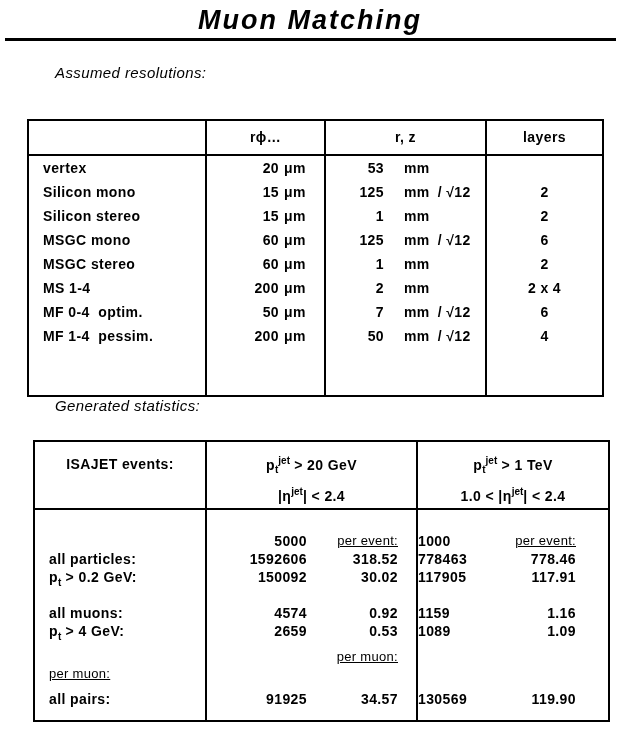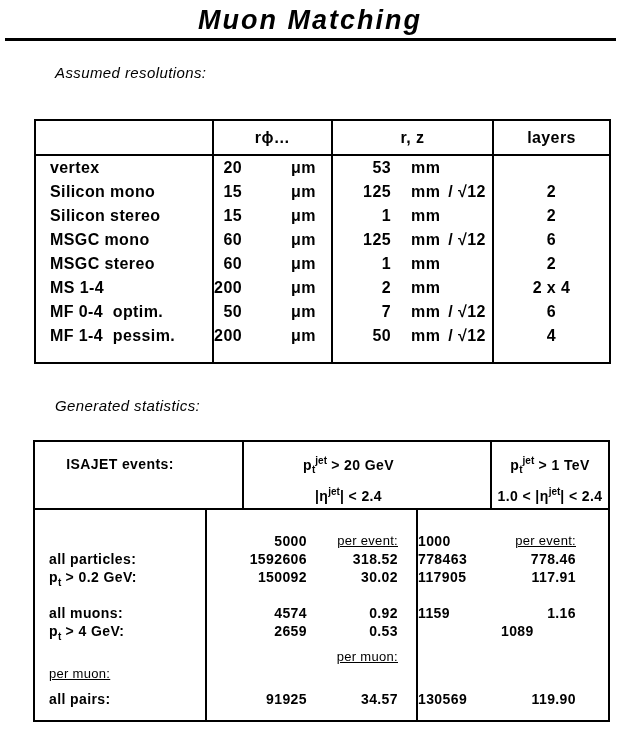--- a/index.html
+++ b/index.html
@@ -26,53 +26,53 @@
   .heading {
     position: absolute; left: 55px;
     font-size: 15px; font-weight: normal; font-style: italic;
     letter-spacing: 0.4px;
   }
   .heading-res   { top: 64px; }
   .heading-stats { top: 397px; }
 
   
   .t1 {
-    position: absolute; top: 119px; left: 34px;
-    width: 577px; height: 245px;
+    position: absolute; top: 119px; left: 27px;
+    width: 577px; height: 278px;
     border: 2px solid #000;
     display: flex; flex-direction: column;
-    font-size: 16px; font-weight: bold; letter-spacing: 0.4px;
+    font-size: 14px; font-weight: bold; letter-spacing: 0.4px;
   }
   .t1-grid { display: grid; grid-template-columns: 176px 119px 161px 1fr; flex: 0 0 auto; }
   .t1-head { height: 35px; line-height: 33px; border-bottom: 2px solid #000; }
   .t1-row  { height: 24px; line-height: 24px; }
   .t1-fill { flex: 1 1 auto; }
   .t1 .bl { border-left: 2px solid #000; }
   .t1 .hcell { text-align: center; }
   .t1 .name { padding-left: 14px; white-space: nowrap; }
-  .t1 .rphi { display: flex; padding-right: 10px; gap: 44px; }
+  .t1 .rphi { display: flex; padding-right: 10px; }
   .t1 .rphi .num  { flex: 1; text-align: right; }
   .t1 .rphi .unit { width: 30px; margin-left: 5px; text-align: left; }
   .t1 .rz { display: flex; align-items: flex-end; }
   .t1 .rz .num    { width: 58px; text-align: right; }
   .t1 .rz .unit   { margin-left: 20px; }
   .t1 .rz .suffix { margin-left: 8px; }
   .t1 .layers { text-align: center; }
 
   
   .t2 {
     position: absolute; top: 440px; left: 33px;
     width: 577px; height: 282px;
     border: 2px solid #000;
     display: flex; flex-direction: column;
     font-size: 14px; font-weight: bold; letter-spacing: 0.4px;
   }
   .t2-grid { display: grid; grid-template-columns: 170px 211px 1fr; flex: 0 0 auto; }
   .t2 .bl { border-left: 2px solid #000; }
-  .t2-hrow { height: 68px; border-bottom: 2px solid #000; gap: 37px; }
+  .t2-hrow { height: 68px; border-bottom: 2px solid #000; }
   .t2 .hc1 { text-align: center; padding-top: 11px; line-height: 22px; }
   .t2 .hc  { padding-top: 3px; }
   .t2 .hl  { height: 31px; line-height: 31px; text-align: center; white-space: nowrap; }
 
   .h18 { height: 18px; line-height: 18px; }
   .h16 { height: 16px; line-height: 16px; }
   .s22 { height: 22px; }
   .s18 { height: 18px; }
   .s8  { height: 8px; }
   .t2-fillrow { flex: 1 1 auto; }
@@ -302,20 +302,21 @@
   </div>
 
   <div class="t2-grid h18">
     <div class="c1"><span>p</span><sub>t</sub><span> &gt; 4 GeV:</span></div>
     <div class="c2 bl">
         <span class="cnt">2659</span>
         <span class="per">0.53</span>
       </div>
     <div class="c3 bl">
         <span class="cnt">1089</span>
+        <span class="per">1.09</span>
       </div>
   </div>
 
   <div class="t2-grid s8">
     <div class="c1"></div>
       <div class="c2 bl"></div>
       <div class="c3 bl"></div>
   </div>
 
   <div class="t2-grid h18">

